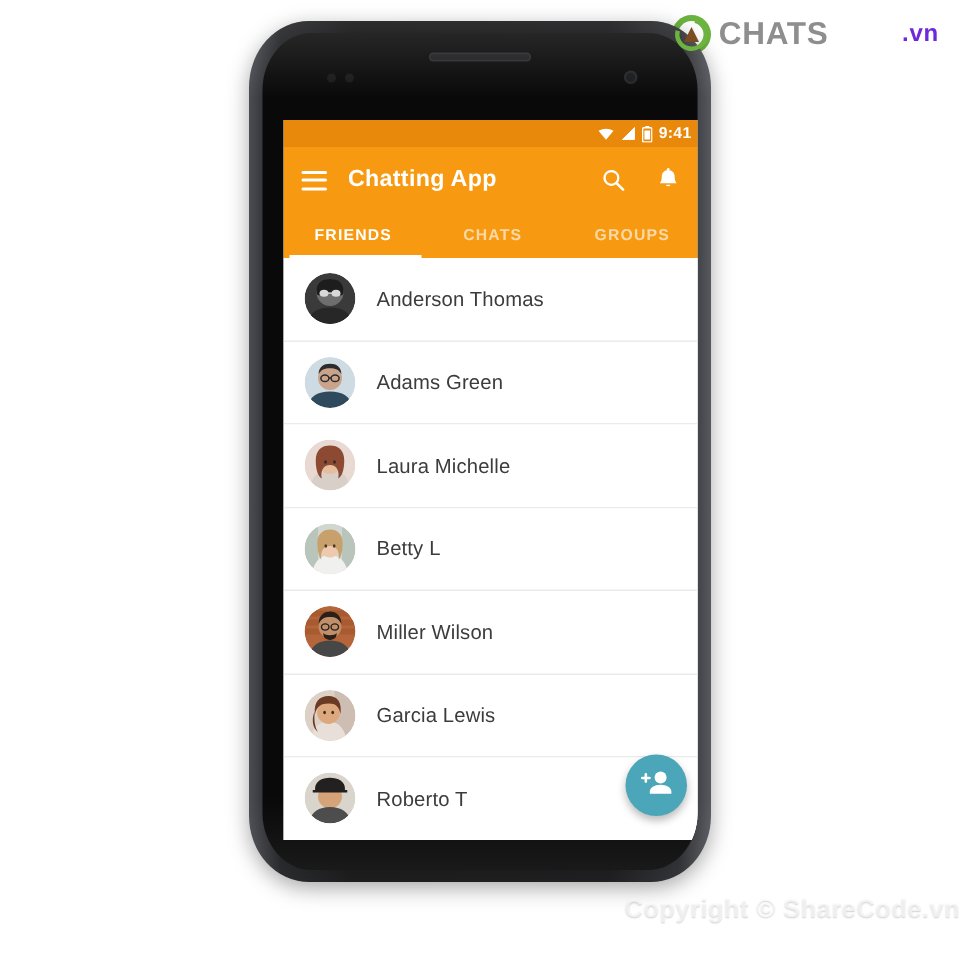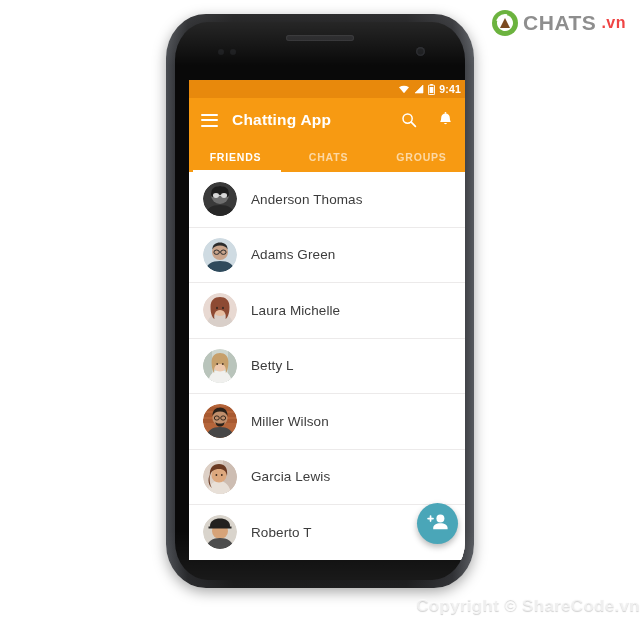--- a/index.html
+++ b/index.html
@@ -32,21 +32,21 @@
     border-right: 5px solid transparent;
     border-bottom: 10px solid #7a4a20;
   }
   .logo-mark .arc {
     position: absolute; inset: 2px; border-radius: 50%;
     border: 3px solid #6cb33f; border-top-color: transparent;
     z-index: 3; transform: rotate(-30deg);
   }
   .logo-share { font-size: 21px; font-weight: bold; color: #6cb33f; }
   .logo-code  { font-size: 21px; font-weight: bold; color: #8e8e8e; }
-  .logo-vn    { font-size: 16px; font-weight: bold; color: #ef4444; }
+  .logo-vn    { font-size: 16px; font-weight: bold; color: #6d28d9; margin-left: 44px; }
 
   
   .phone {
     position: absolute; left: 166px; top: 14px;
     width: 308px; height: 574px;
     border-radius: 40px / 44px;
     background: linear-gradient(90deg,#4a4d52 0%, #1a1b1e 7%, #0a0a0b 22%,
                 #0d0d0f 78%, #232428 93%, #56595e 100%);
     box-shadow: 0 4px 14px rgba(0,0,0,.35);
     overflow: hidden;

